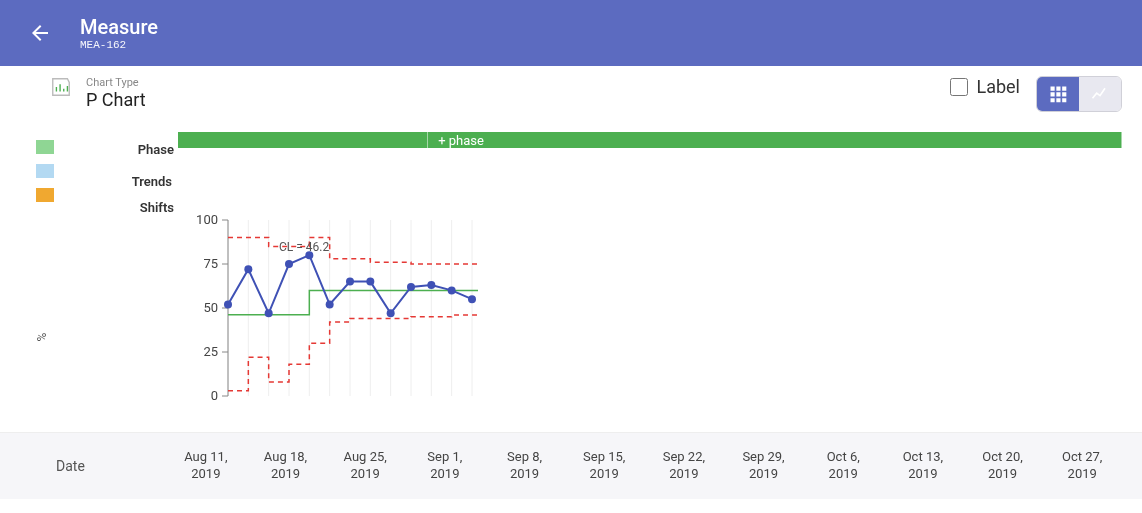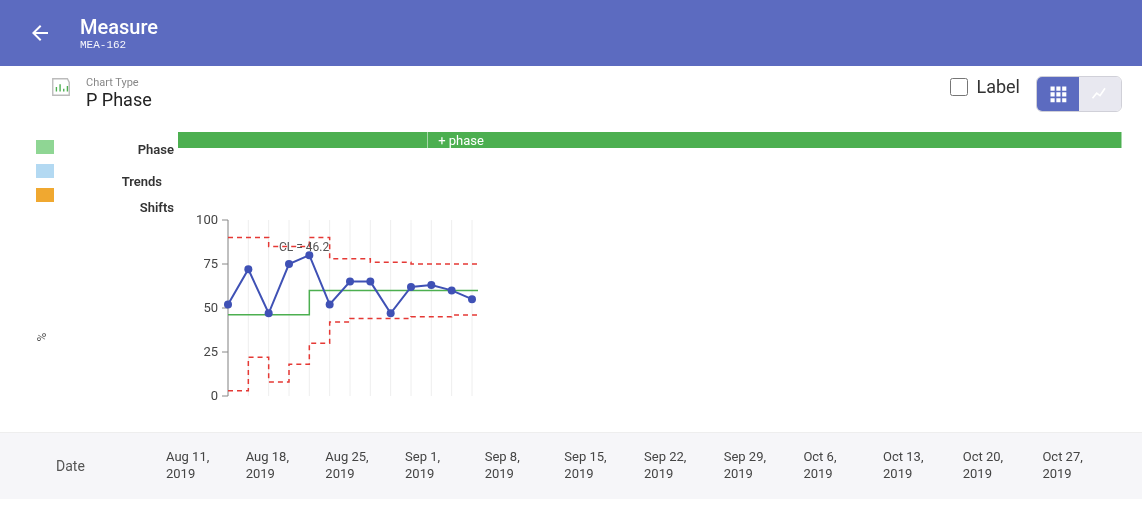--- a/index.html
+++ b/index.html
@@ -30,34 +30,34 @@
   .body-area { display: flex; padding: 0 20px 0 24px; position: relative; }
   .legend-col { width: 44px; padding-top: 20px; }
   .legend-swatch { width: 18px; height: 14px; margin: 0 0 10px 12px; }
   .lg-green { background: #8fd694; }
   .lg-blue { background: #b3d9f2; }
   .lg-orange { background: #f0a830; }
   
   .main-col { flex: 1; position: relative; }
   .row-labels { position: absolute; left: 0; width: 110px; top: 0; text-align: right; font-size: 13px; font-weight: 600; color: #333; }
   .rl-phase { position: absolute; top: 22px; right: 4px; }
-  .rl-trends { position: absolute; top: 54px; right: 16px; }
+  .rl-trends { position: absolute; top: 54px; right: 6px; }
   .rl-shifts { position: absolute; top: 80px; right: 4px; }
   .yaxis-label { position: absolute; left: -30px; top: 210px; font-size: 12px; color: #555; transform: rotate(-90deg); }
   
   .chart-stage { margin-left: 110px; position: relative; height: 300px; }
   .phase-bar { display: flex; height: 16px; margin-top: 12px; }
   .phase-seg { background: #4caf50; height: 100%; border-right: 1px solid rgba(255,255,255,0.5); display: flex; align-items: center; color: #fff; font-size: 13px; padding-left: 10px; cursor: pointer; }
   
   .plot { position: absolute; top: 82px; left: 0; right: 0; height: 200px; }
   
   .date-row { background: #f6f6f9; border-top: 1px solid #eee; padding: 16px 20px 16px 56px; display: flex; align-items: center; }
   .date-label { font-size: 14px; color: #555; width: 110px; flex: 0 0 110px; }
   .date-cells { flex: 1; display: flex; margin-left: 0; }
-  .date-cell { flex: 1; text-align: left; font-size: 13px; color: #444; line-height: 1.3; }
+  .date-cell { flex: 1; text-align: center; font-size: 13px; color: #444; line-height: 1.3; }
 </style>
 </head>
 <body>
 
 <div class="header">
   <div class="back-btn">
     <svg viewBox="0 0 24 24">
         <path d="M20 11H7.8l5.6-5.6L12 4l-8 8 8 8 1.4-1.4L7.8 13H20z"></path>
       </svg>
   </div>
@@ -69,21 +69,21 @@
 
 <div class="toolbar">
   <div class="chart-type-icon">
     <svg viewBox="0 0 24 24">
         <path fill="none" stroke="#bbb" stroke-width="1.5" d="M5 3h14l2 4v14H3V3h2z"></path>
         <path fill="none" stroke="#4caf50" stroke-width="1.5" d="M7 17V12M11 17V9M15 17V14M19 17V11"></path>
       </svg>
   </div>
   <div class="type-block">
     <div class="type-label">Chart Type</div>
-    <div class="type-value">P Phase</div>
+    <div class="type-value">P Chart</div>
   </div>
   <div class="spacer"></div>
   <label class="label-ctl">
     <input type="checkbox" style="">
     <span>Label</span>
   </label>
   <div class="view-toggle">
     <div class="view-btn active">
       <svg viewBox="0 0 24 24">
           <path fill="#fff" d="M3 3h5v5H3zM10 3h5v5h-5zM17 3h5v5h-5zM3 10h5v5H3zM10 10h5v5h-5zM17 10h5v5h-5zM3 17h5v5H3zM10 17h5v5h-5zM17 17h5v5h-5z"></path>

